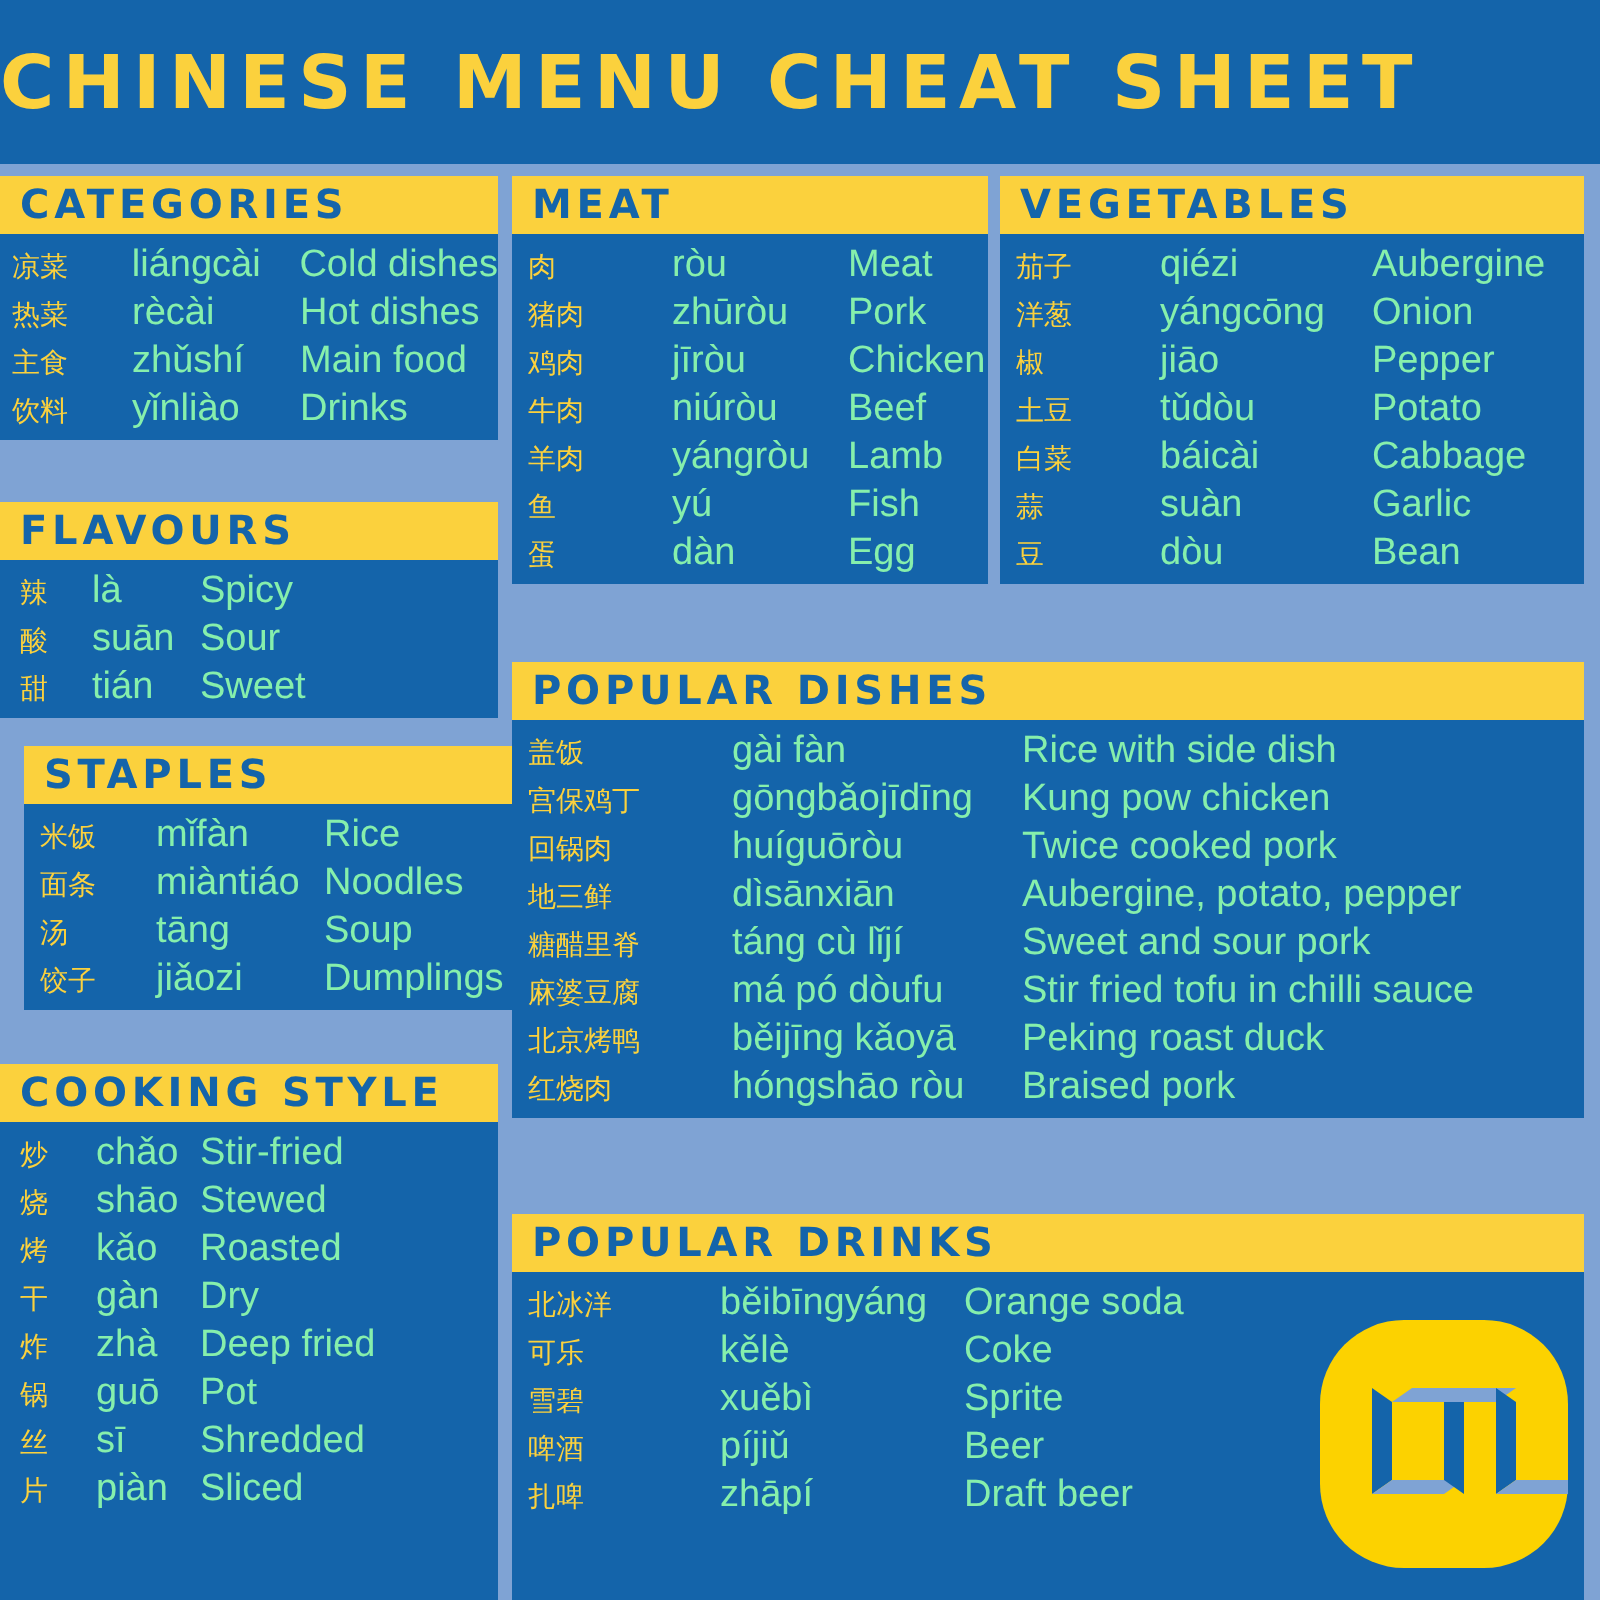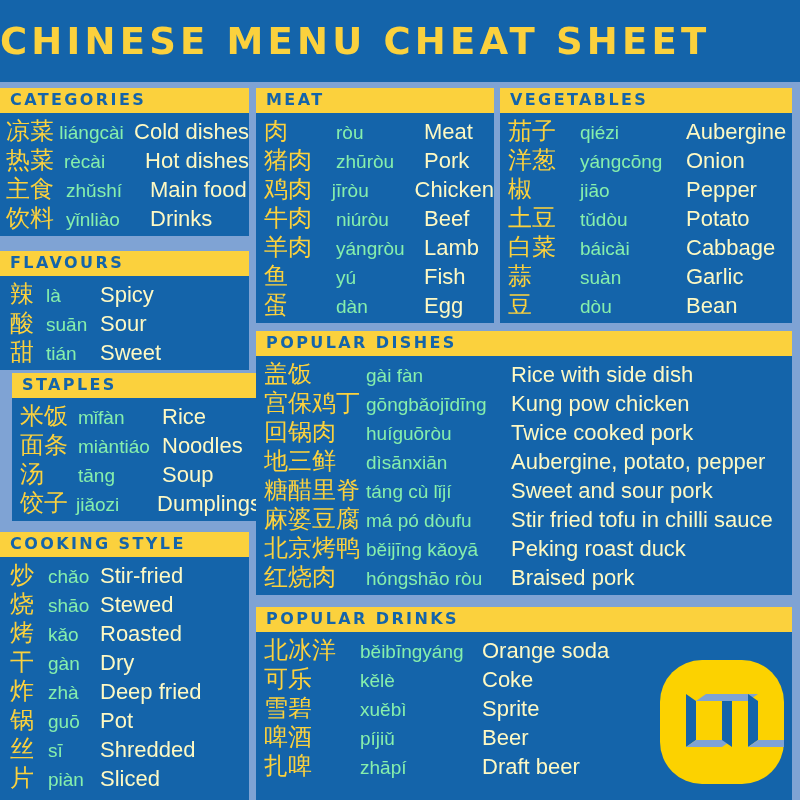--- a/index.html
+++ b/index.html
@@ -25,39 +25,39 @@
     letter-spacing:4.2px;
     white-space:nowrap;
     font-family:"DejaVu Sans","Liberation Sans",sans-serif;
   }
 
   
   .panel{position:absolute;background:#1464aa;}
   .panel-head{
     background:#fbd13d;
     color:#1464aa;
-    font-size:16px;
+    font-size:20px;
     font-weight:bold;
     letter-spacing:2.4px;
     padding:4px 0 5px 10px;
     line-height:1.02;
     font-family:"DejaVu Sans","Liberation Sans",sans-serif;
     white-space:nowrap;
     overflow:hidden;
   }
   .rows{padding:3px 0 4px 0;}
   .row{
     display:flex;align-items:baseline;
     line-height:1.0;
     padding:2px 0 2px 0;
     white-space:nowrap;
   }
-  .hz{color:#fbd13d;font-size:24px;font-family:"DejaVu Sans","Liberation Sans",sans-serif;}
+  .hz{color:#fbd13d;font-size:14px;font-family:"DejaVu Sans","Liberation Sans",sans-serif;}
   .py{color:#86efac;font-size:19px;}
-  .en{color:#fef9c3;font-size:22px;}
+  .en{color:#86efac;font-size:19px;}
 
   
   
   #p-categories{left:0;top:88px;width:249px;}
   #p-categories .hz{width:60px;padding-left:6px;}
   #p-categories .py{width:84px;}
   #p-categories .row{padding:2.5px 0;}
 
   
   #p-flavours{left:0;top:251px;width:249px;}

